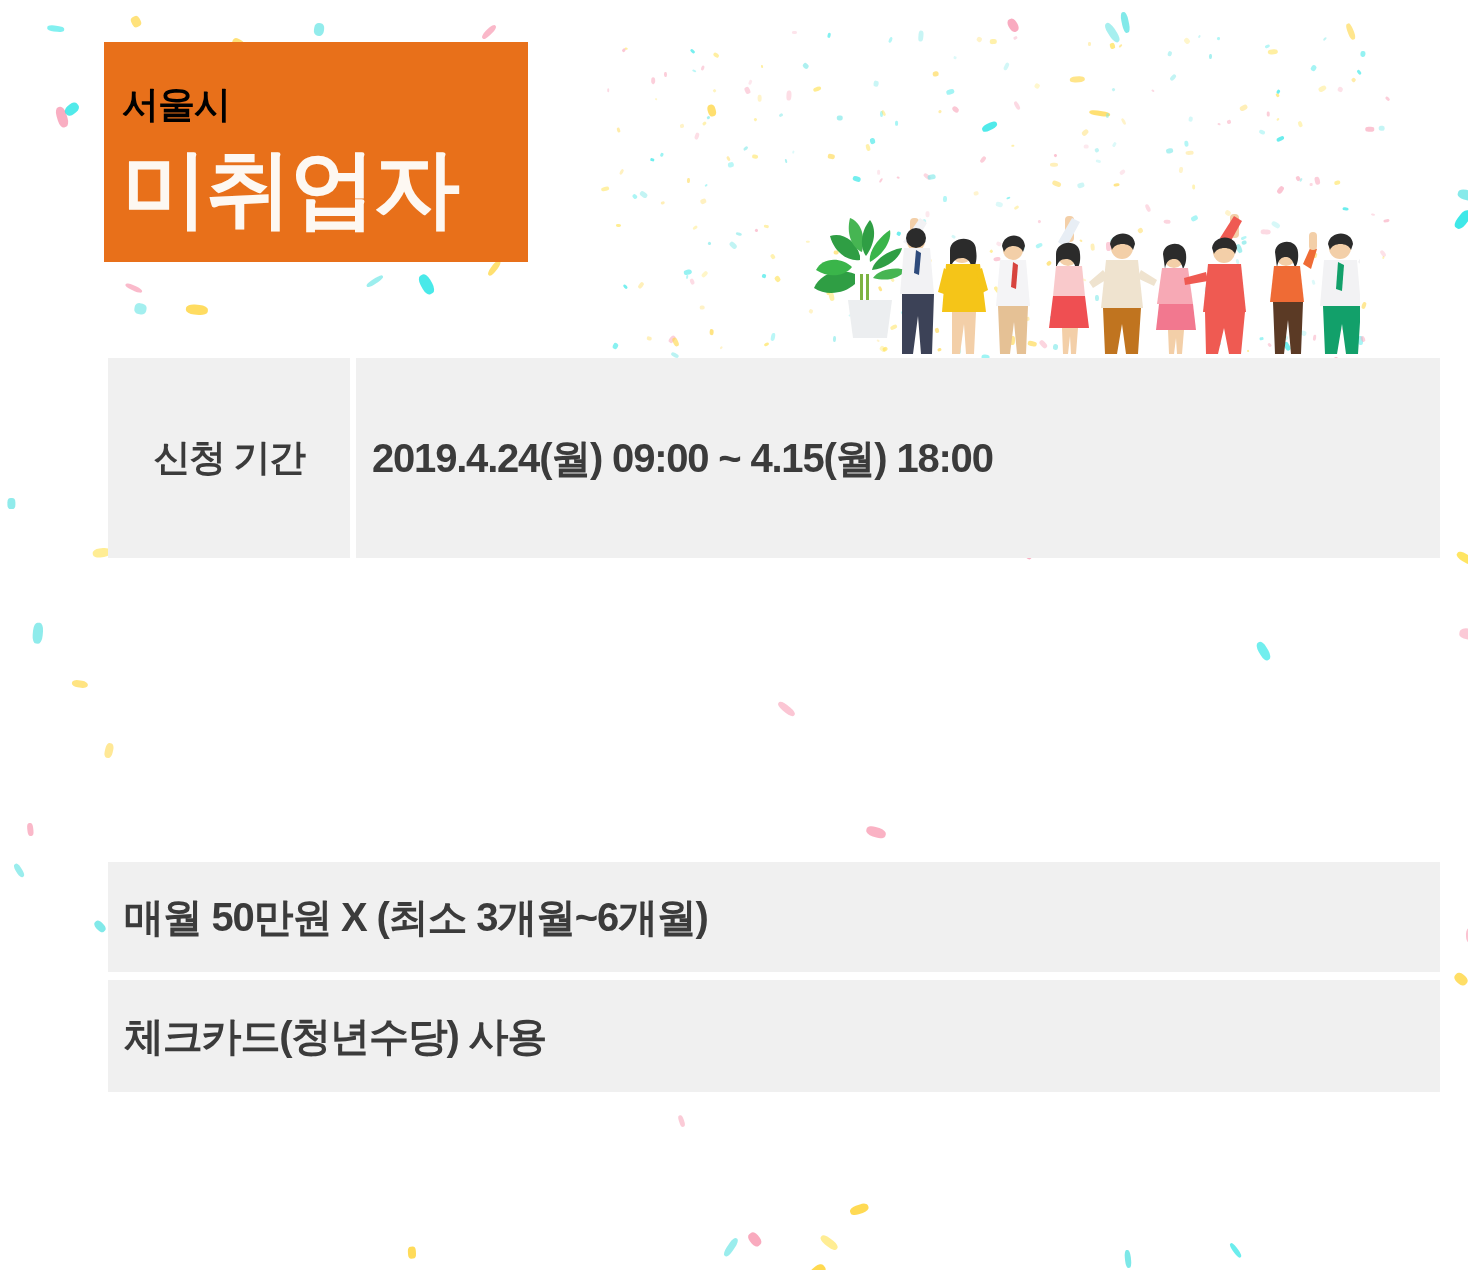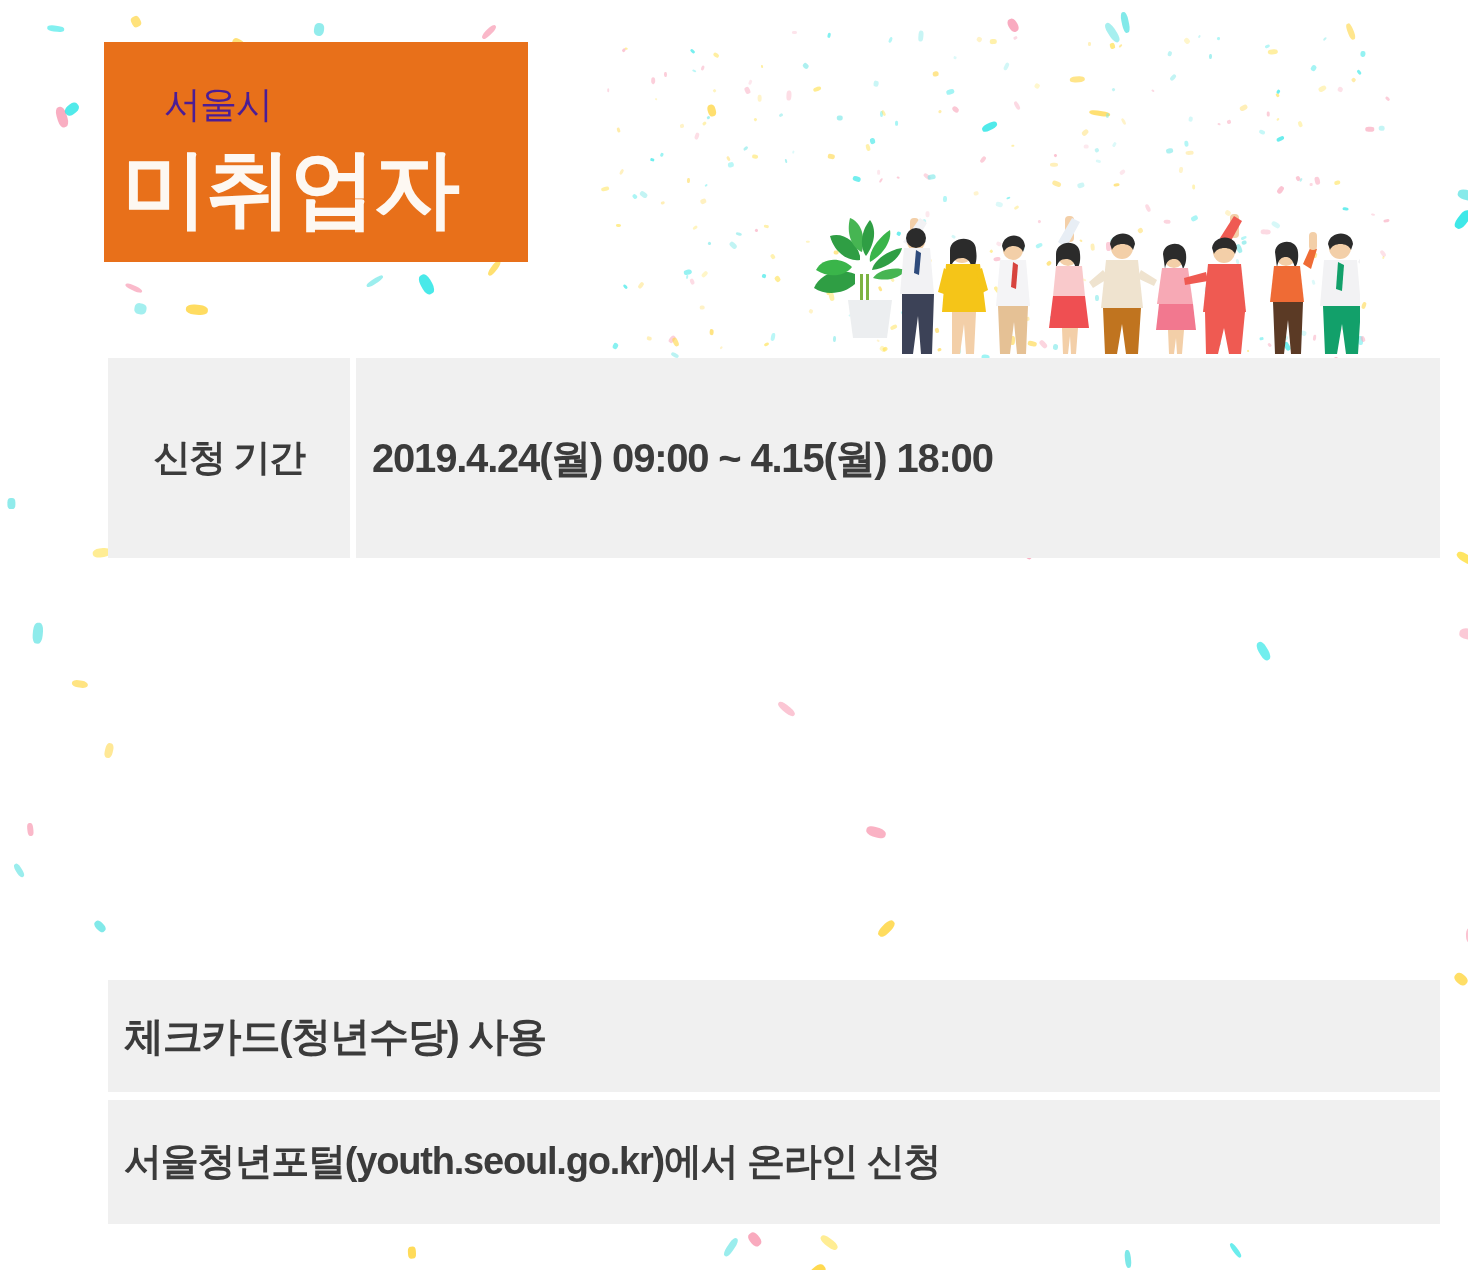--- a/index.html
+++ b/index.html
@@ -38,26 +38,25 @@
     position: absolute;
     left: 104px;
     top: 42px;
     width: 424px;
     height: 220px;
     background: #e8701a;
     z-index: 3;
     padding: 44px 0 0 18px;
   }
   #banner-city {
-    color: #4c1d95;
+    color: #000000;
     font-size: 37px;
-    font-weight: normal;
+    font-weight: bold;
     letter-spacing: -1px;
     line-height: 1;
-    margin-left: 42px;
   }
   #banner-program {
     color: #fdf8f2;
     font-size: 86px;
     font-weight: bold;
     letter-spacing: -2px;
     line-height: 1;
     margin-top: 22px;
   }
 
@@ -566,28 +565,28 @@
       <div class="info-label">신청 기간</div>
       <div class="info-value">
         <span class="vline">2019.4.24(월) 09:00 ~ 4.15(월) 18:00</span>
       </div>
     </div>
 
     <div class="info-row" id="row-eligibility">
     </div>
 
     <div class="info-row" id="row-benefit">
+      <div class="info-value">
+        <span class="vline">매월 50만원 X (최소 3개월~6개월)</span>
+      </div>
     </div>
 
     <div class="info-row" id="row-method">
       <div class="info-value">
         <span class="vline">체크카드(청년수당) 사용</span>
       </div>
     </div>
 
     <div class="info-row" id="row-apply">
-      <div class="info-value">
-        <span class="vline">서울청년포털(youth.seoul.go.kr)에서 온라인 신청</span>
-      </div>
     </div>
 
   </div>
 </div>
 
 </body></html>

